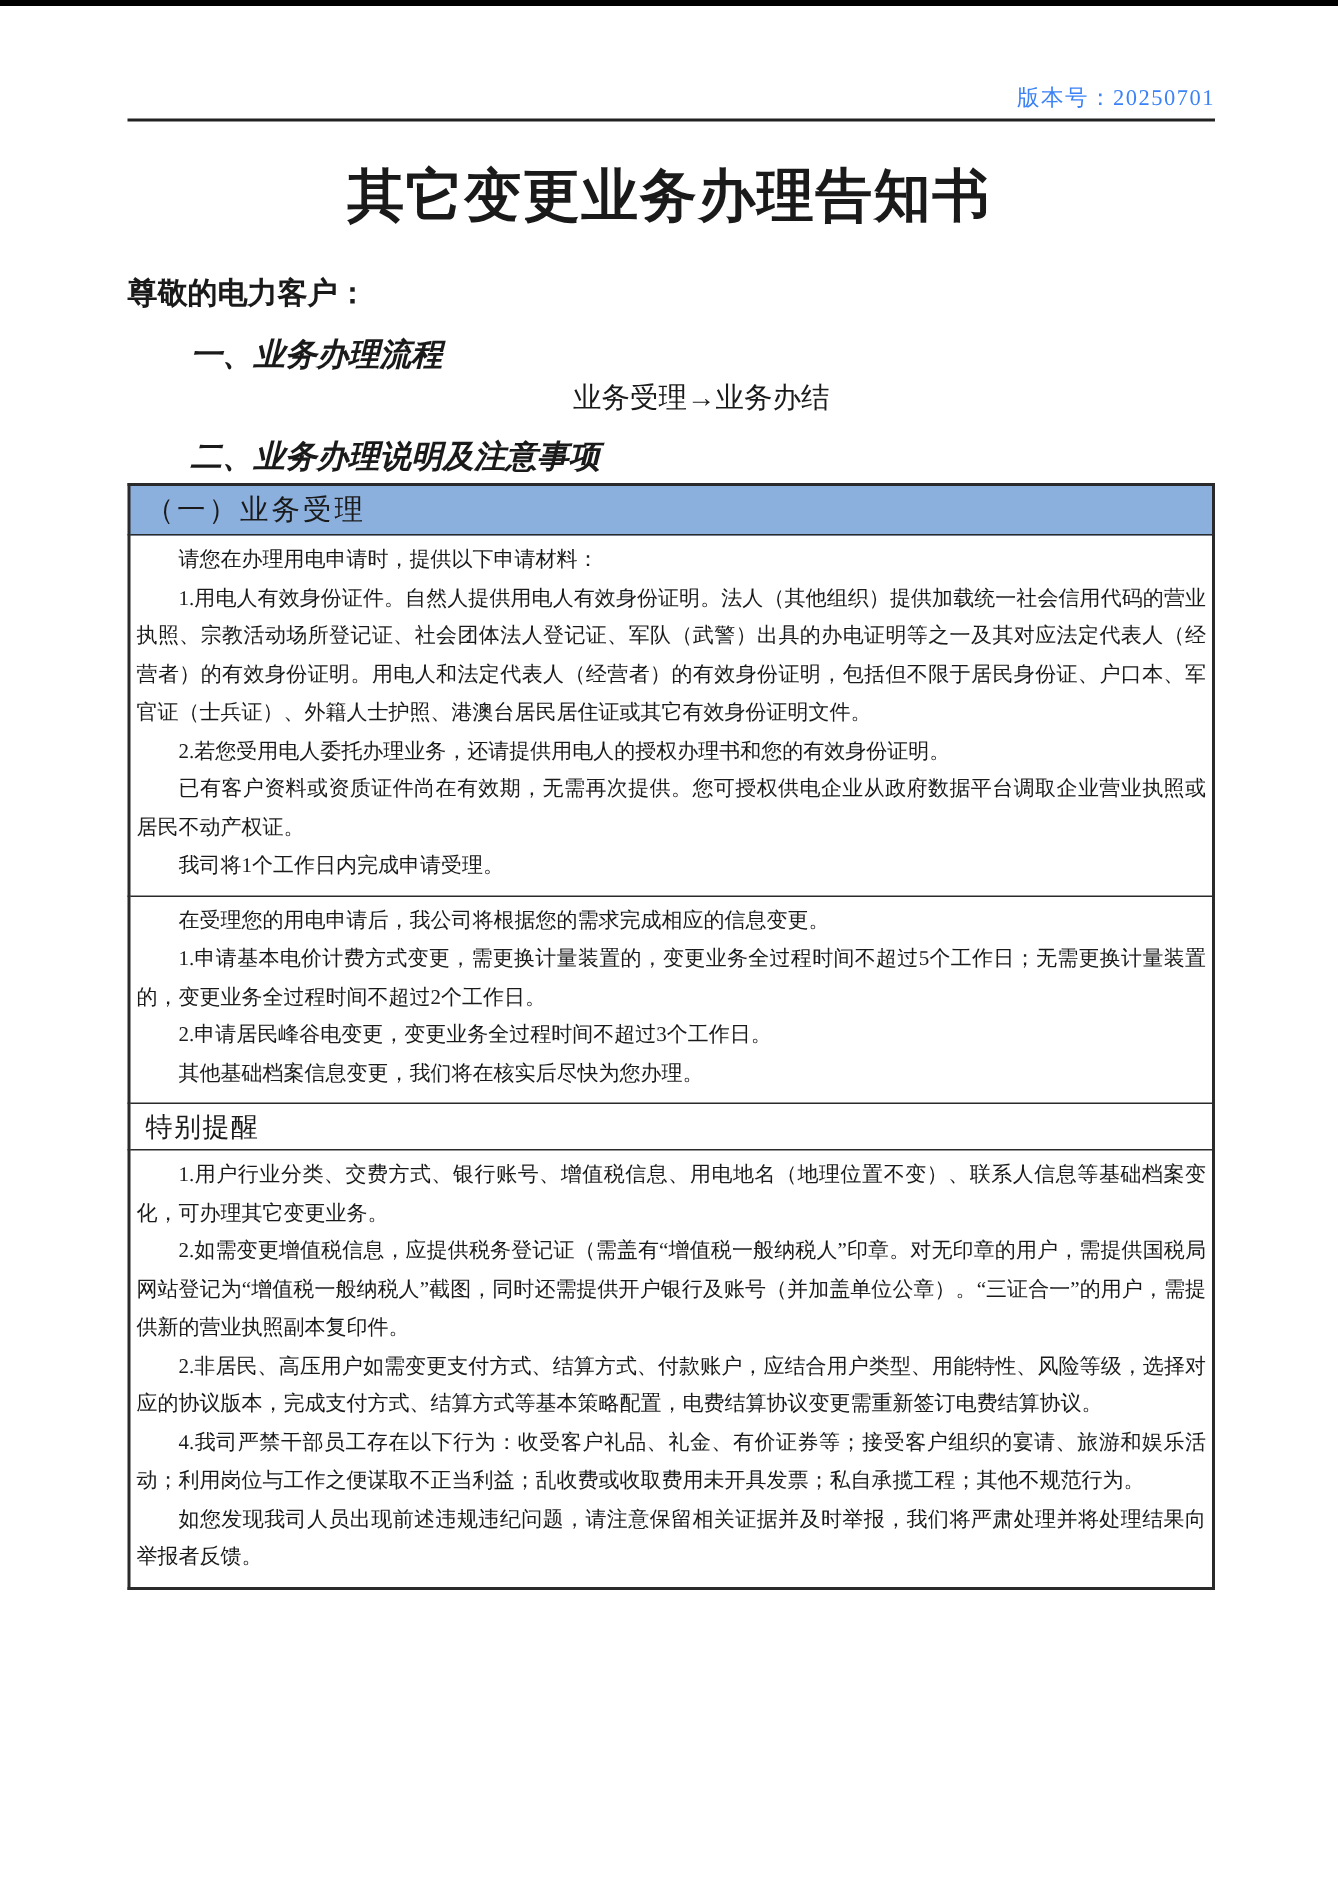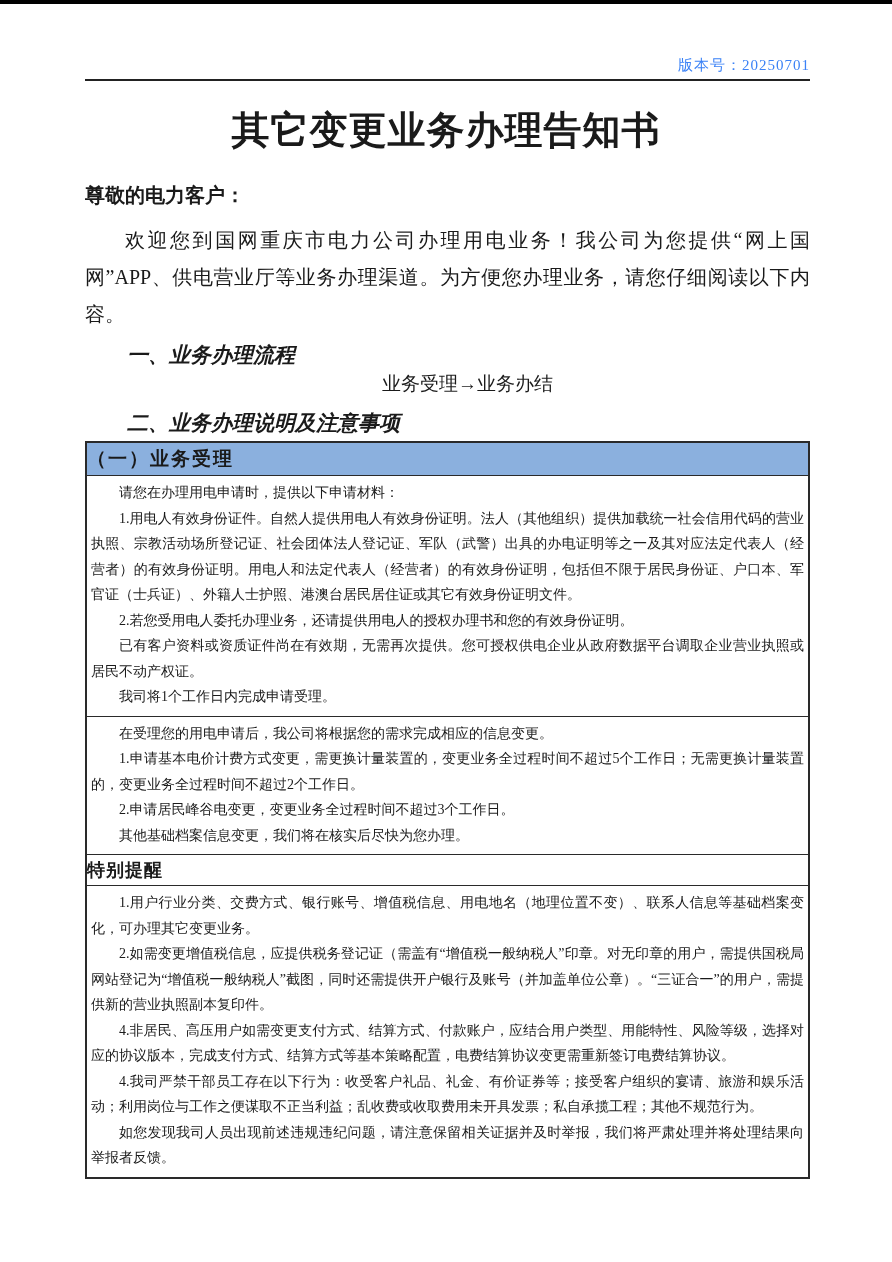--- a/index.html
+++ b/index.html
@@ -70,23 +70,23 @@
     border: 2px solid #2a2a2a;
     margin-top: 4px;
     table-layout: fixed;
   }
   table.notice-table td {
     border-top: 1px solid #2a2a2a;
     border-bottom: 1px solid #2a2a2a;
   }
   td.row-header {
     background: #8BB0DE;
-    font-weight: bold;
+    font-weight: normal;
     font-size: 19px;
-    padding: 3px 0;
+    padding: 3px 10px;
     letter-spacing: 2px;
   }
   td.row-header.plain {
     background: #ffffff;
     letter-spacing: 1px;
     font-size: 18px;
   }
   td.row-body {
     padding: 4px 4px 6px 4px;
     font-size: 14px;
@@ -106,21 +106,20 @@
 <div class="doc-header">
   <div class="version-line">版本号：20250701</div>
   <div class="header-rule"></div>
 </div>
 
 <h1 class="doc-title">其它变更业务办理告知书</h1>
 
 <div class="content">
 
   <p class="greeting">尊敬的电力客户：</p>
-  <p class="intro">欢迎您到国网重庆市电力公司办理用电业务！我公司为您提供“网上国网”APP、供电营业厅等业务办理渠道。为方便您办理业务，请您仔细阅读以下内容。</p>
 
   <p class="sec-heading">一、业务办理流程</p>
   <p class="flow-line">业务受理→业务办结</p>
 
   <p class="sec-heading">二、业务办理说明及注意事项</p>
 
   <table class="notice-table">
     <tbody>
       <tr>
         <td class="row-header">（一）业务受理</td>
@@ -144,21 +143,21 @@
         </td>
       </tr>
 
       <tr>
         <td class="row-header plain">特别提醒</td>
       </tr>
       <tr>
         <td class="row-body">
           <p>1.用户行业分类、交费方式、银行账号、增值税信息、用电地名（地理位置不变）、联系人信息等基础档案变化，可办理其它变更业务。</p>
           <p>2.如需变更增值税信息，应提供税务登记证（需盖有“增值税一般纳税人”印章。对无印章的用户，需提供国税局网站登记为“增值税一般纳税人”截图，同时还需提供开户银行及账号（并加盖单位公章）。“三证合一”的用户，需提供新的营业执照副本复印件。</p>
-          <p>4.非居民、高压用户如需变更支付方式、结算方式、付款账户，应结合用户类型、用能特性、风险等级，选择对应的协议版本，完成支付方式、结算方式等基本策略配置，电费结算协议变更需重新签订电费结算协议。</p>
+          <p>2.非居民、高压用户如需变更支付方式、结算方式、付款账户，应结合用户类型、用能特性、风险等级，选择对应的协议版本，完成支付方式、结算方式等基本策略配置，电费结算协议变更需重新签订电费结算协议。</p>
           <p>4.我司严禁干部员工存在以下行为：收受客户礼品、礼金、有价证券等；接受客户组织的宴请、旅游和娱乐活动；利用岗位与工作之便谋取不正当利益；乱收费或收取费用未开具发票；私自承揽工程；其他不规范行为。</p>
           <p>如您发现我司人员出现前述违规违纪问题，请注意保留相关证据并及时举报，我们将严肃处理并将处理结果向举报者反馈。</p>
         </td>
       </tr>
     </tbody>
   </table>
 
 </div>
 
 </body></html>

